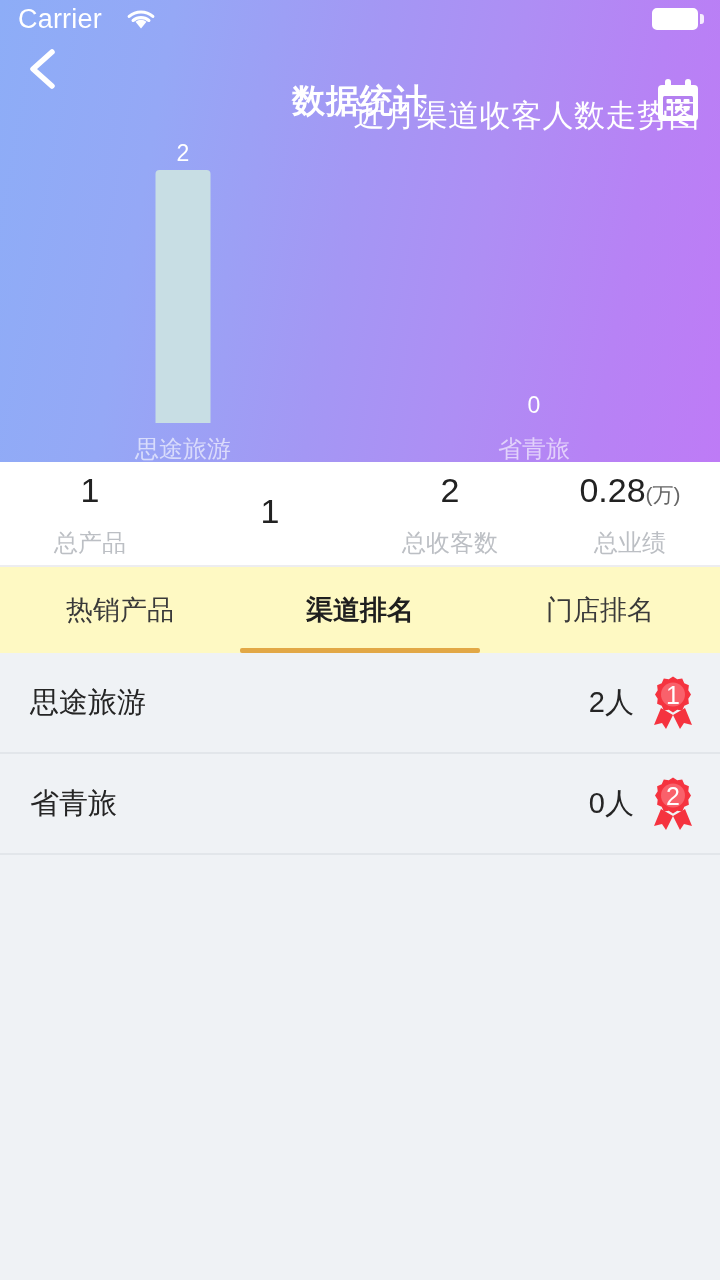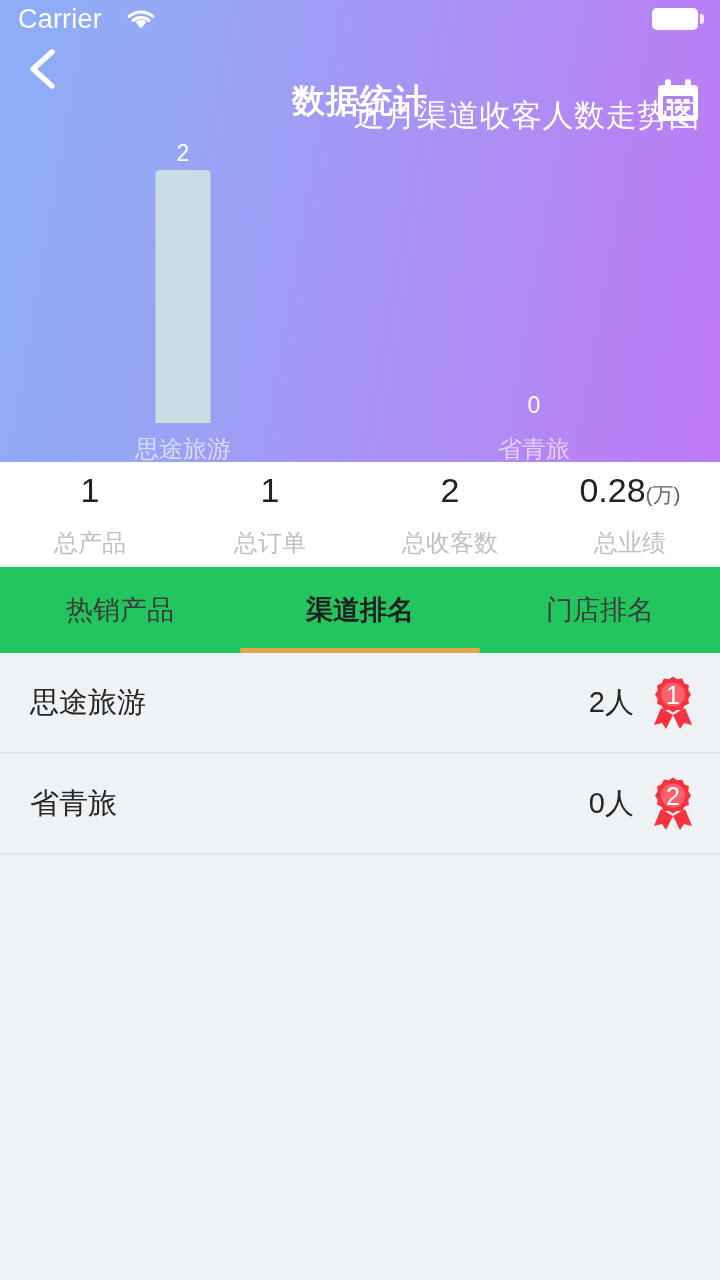--- a/index.html
+++ b/index.html
@@ -89,21 +89,21 @@
   .stat-value .unit{ font-size:21px; color:#666; }
   .stat-label{ color:#bcbfc4; font-size:24px; line-height:30px; margin-top:13px; }
 
   .stats-sep{
     position:absolute; left:0; top:565px; width:720px; height:2px; background:#ededf0;
   }
 
   
   .tabs{
     position:absolute; left:0; top:567px; width:720px; height:86px;
-    background:#22c55e; display:flex; align-items:flex-end;
+    background:#fef9c3; display:flex; align-items:flex-end;
   }
   .tab{
     flex:1; text-align:center; position:relative; height:86px;
     display:flex; align-items:center; justify-content:center;
     color:#3a3a3a; font-size:27px; cursor:pointer;
   }
   .tab.active{ color:#1f1f1f; font-weight:700; }
   .tab-underline{
     position:absolute; left:50%; transform:translateX(-50%);
     bottom:0; width:240px; height:5px; background:#E2A846; border-radius:2px;
@@ -192,21 +192,20 @@
   <div class="stat">
     <div class="stat-value">
       <span>1</span><span class="unit"></span>
     </div>
     <div class="stat-label">总产品</div>
   </div>
   <div class="stat">
     <div class="stat-value">
       <span>1</span><span class="unit"></span>
     </div>
-    <div class="stat-label">总订单</div>
   </div>
   <div class="stat">
     <div class="stat-value">
       <span>2</span><span class="unit"></span>
     </div>
     <div class="stat-label">总收客数</div>
   </div>
   <div class="stat">
     <div class="stat-value">
       <span>0.28</span><span class="unit">(万)</span>

